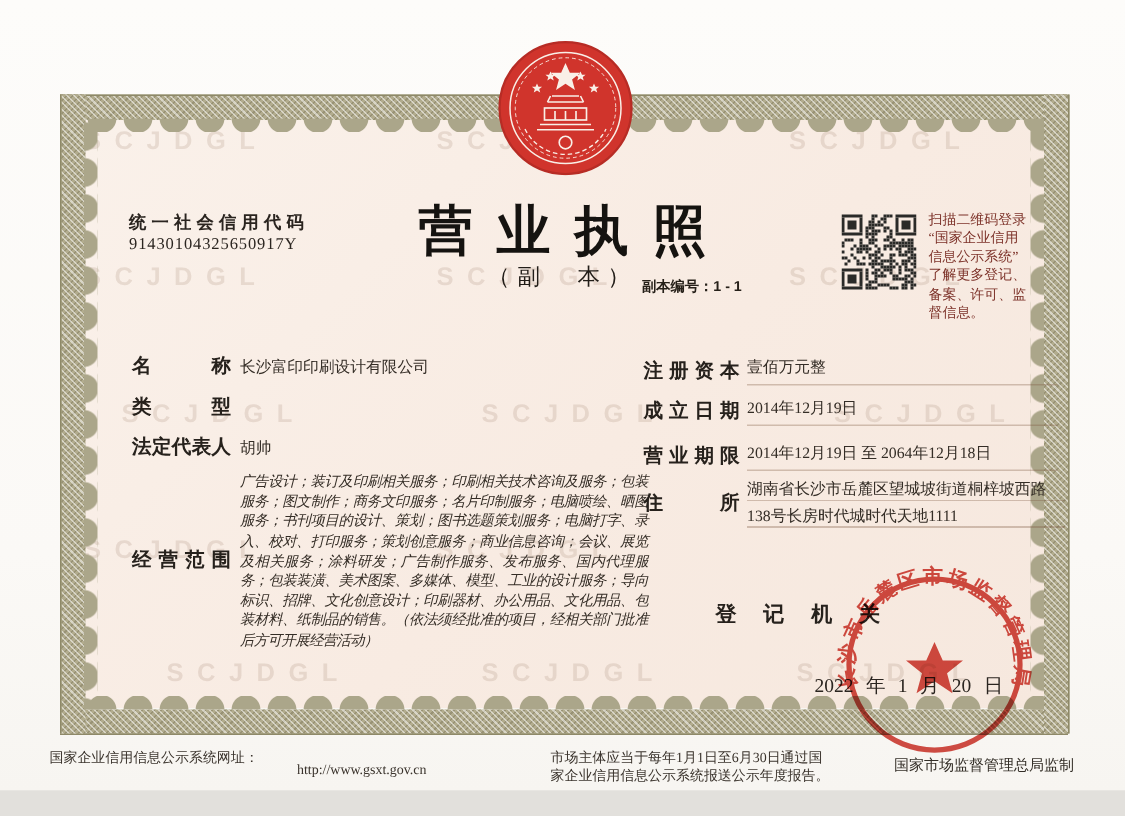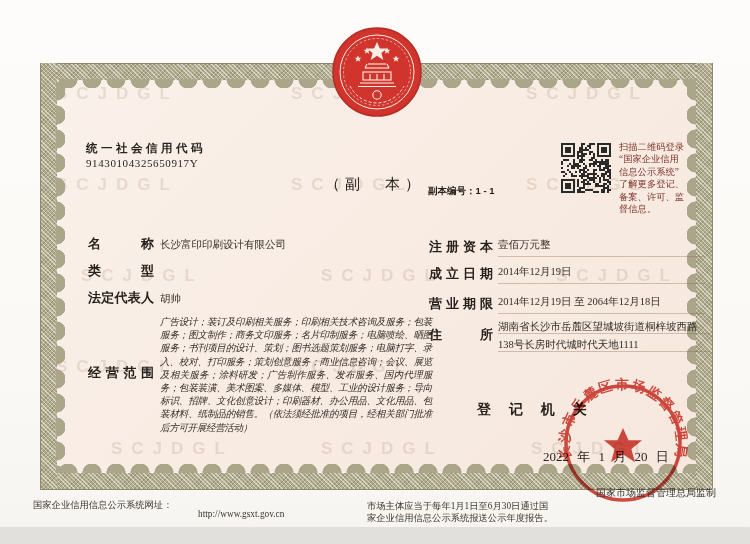--- a/index.html
+++ b/index.html
@@ -79,21 +79,21 @@
   #issue-date{position:absolute;left:543px;top:448px;font:13px "Liberation Serif",serif;
       word-spacing:5px;color:#2b2520;}
 
   #seal{position:absolute;left:552px;top:372px;width:142px;height:142px;
         mix-blend-mode:multiply;opacity:.9;}
 
   .foot{position:absolute;font:9.3px "Liberation Serif","DejaVu Serif",serif;color:#3a332c;}
   #foot-left-label{left:33px;top:499px;}
   #foot-left-url{left:154px;top:509px;margin-left:44px;}
   #foot-middle{left:367px;top:500px;white-space:pre-line;line-height:12px;}
-  #foot-right{left:596px;top:486px;font-size:10px;color:#332e27;font-family:Liberation Mono, monospace;}
+  #foot-right{left:596px;top:503px;font-size:10px;color:#332e27;font-family:Liberation Mono, monospace;}
 </style>
 </head>
 <body>
 
 <div id="scan">
   <div id="sheet"></div>
   <div id="strip"></div>
 
   <div id="inner">
     <div id="wm-layer">
@@ -144,20 +144,21 @@
       <path d="M-17,11 L17,11"></path>
       <path d="M-19,14.5 L19,14.5"></path>
       <circle cx="0" cy="23" r="4.2"></circle>
       <path d="M-27,14 A30,30 0 0 0 27,14" stroke-dasharray="3,2" stroke-width="0.9"></path>
     </g>
   </svg>
 
   <div id="credit-label">统一社会信用代码</div>
   <div id="credit-code">91430104325650917Y</div>
 
+  <div id="title">营业执照</div>
   <div id="subtitle">（副　本）</div>
   <div id="copy-no">副本编号：1 - 1</div>
 
   <svg id="qr" viewBox="0 0 25 25">
       <rect x="0" y="0" width="7" height="1" fill="#2a2a28"></rect>
       <rect x="0" y="6" width="7" height="1" fill="#2a2a28"></rect>
       <rect x="0" y="1" width="1" height="5" fill="#2a2a28"></rect>
       <rect x="6" y="1" width="1" height="5" fill="#2a2a28"></rect>
       <rect x="2" y="2" width="3" height="3" fill="#2a2a28"></rect>
       <rect x="18" y="0" width="7" height="1" fill="#2a2a28"></rect>

